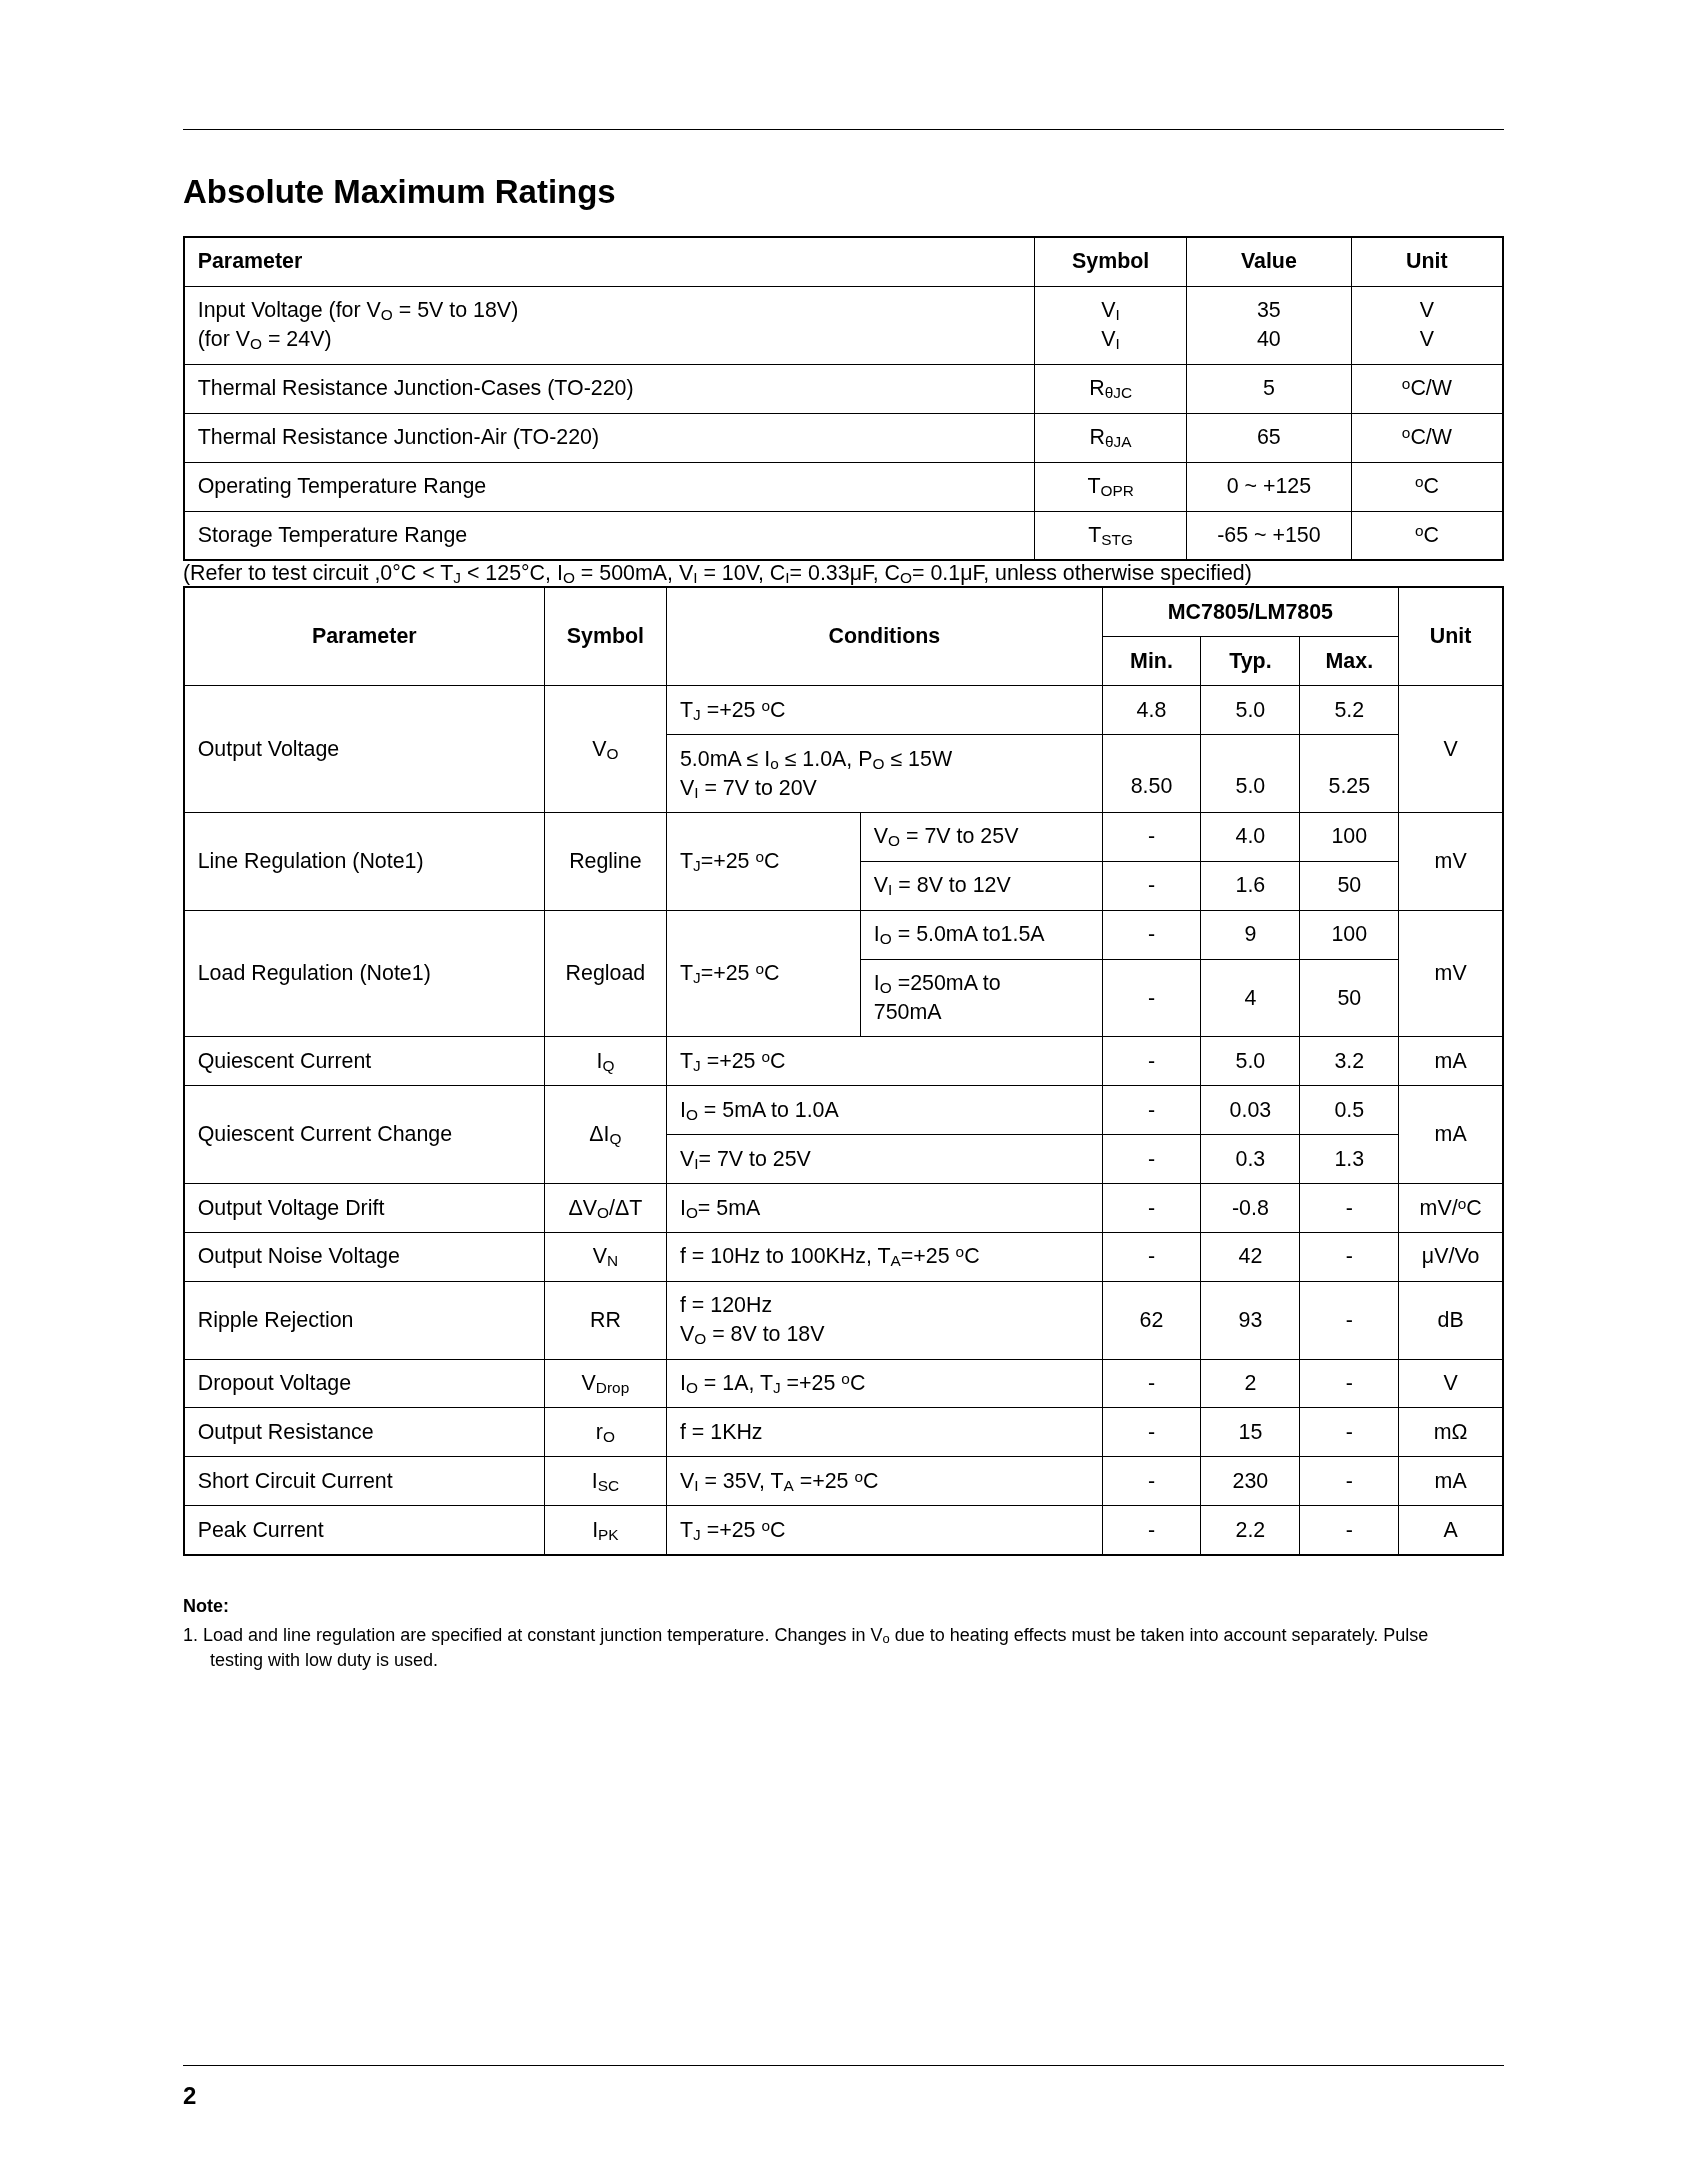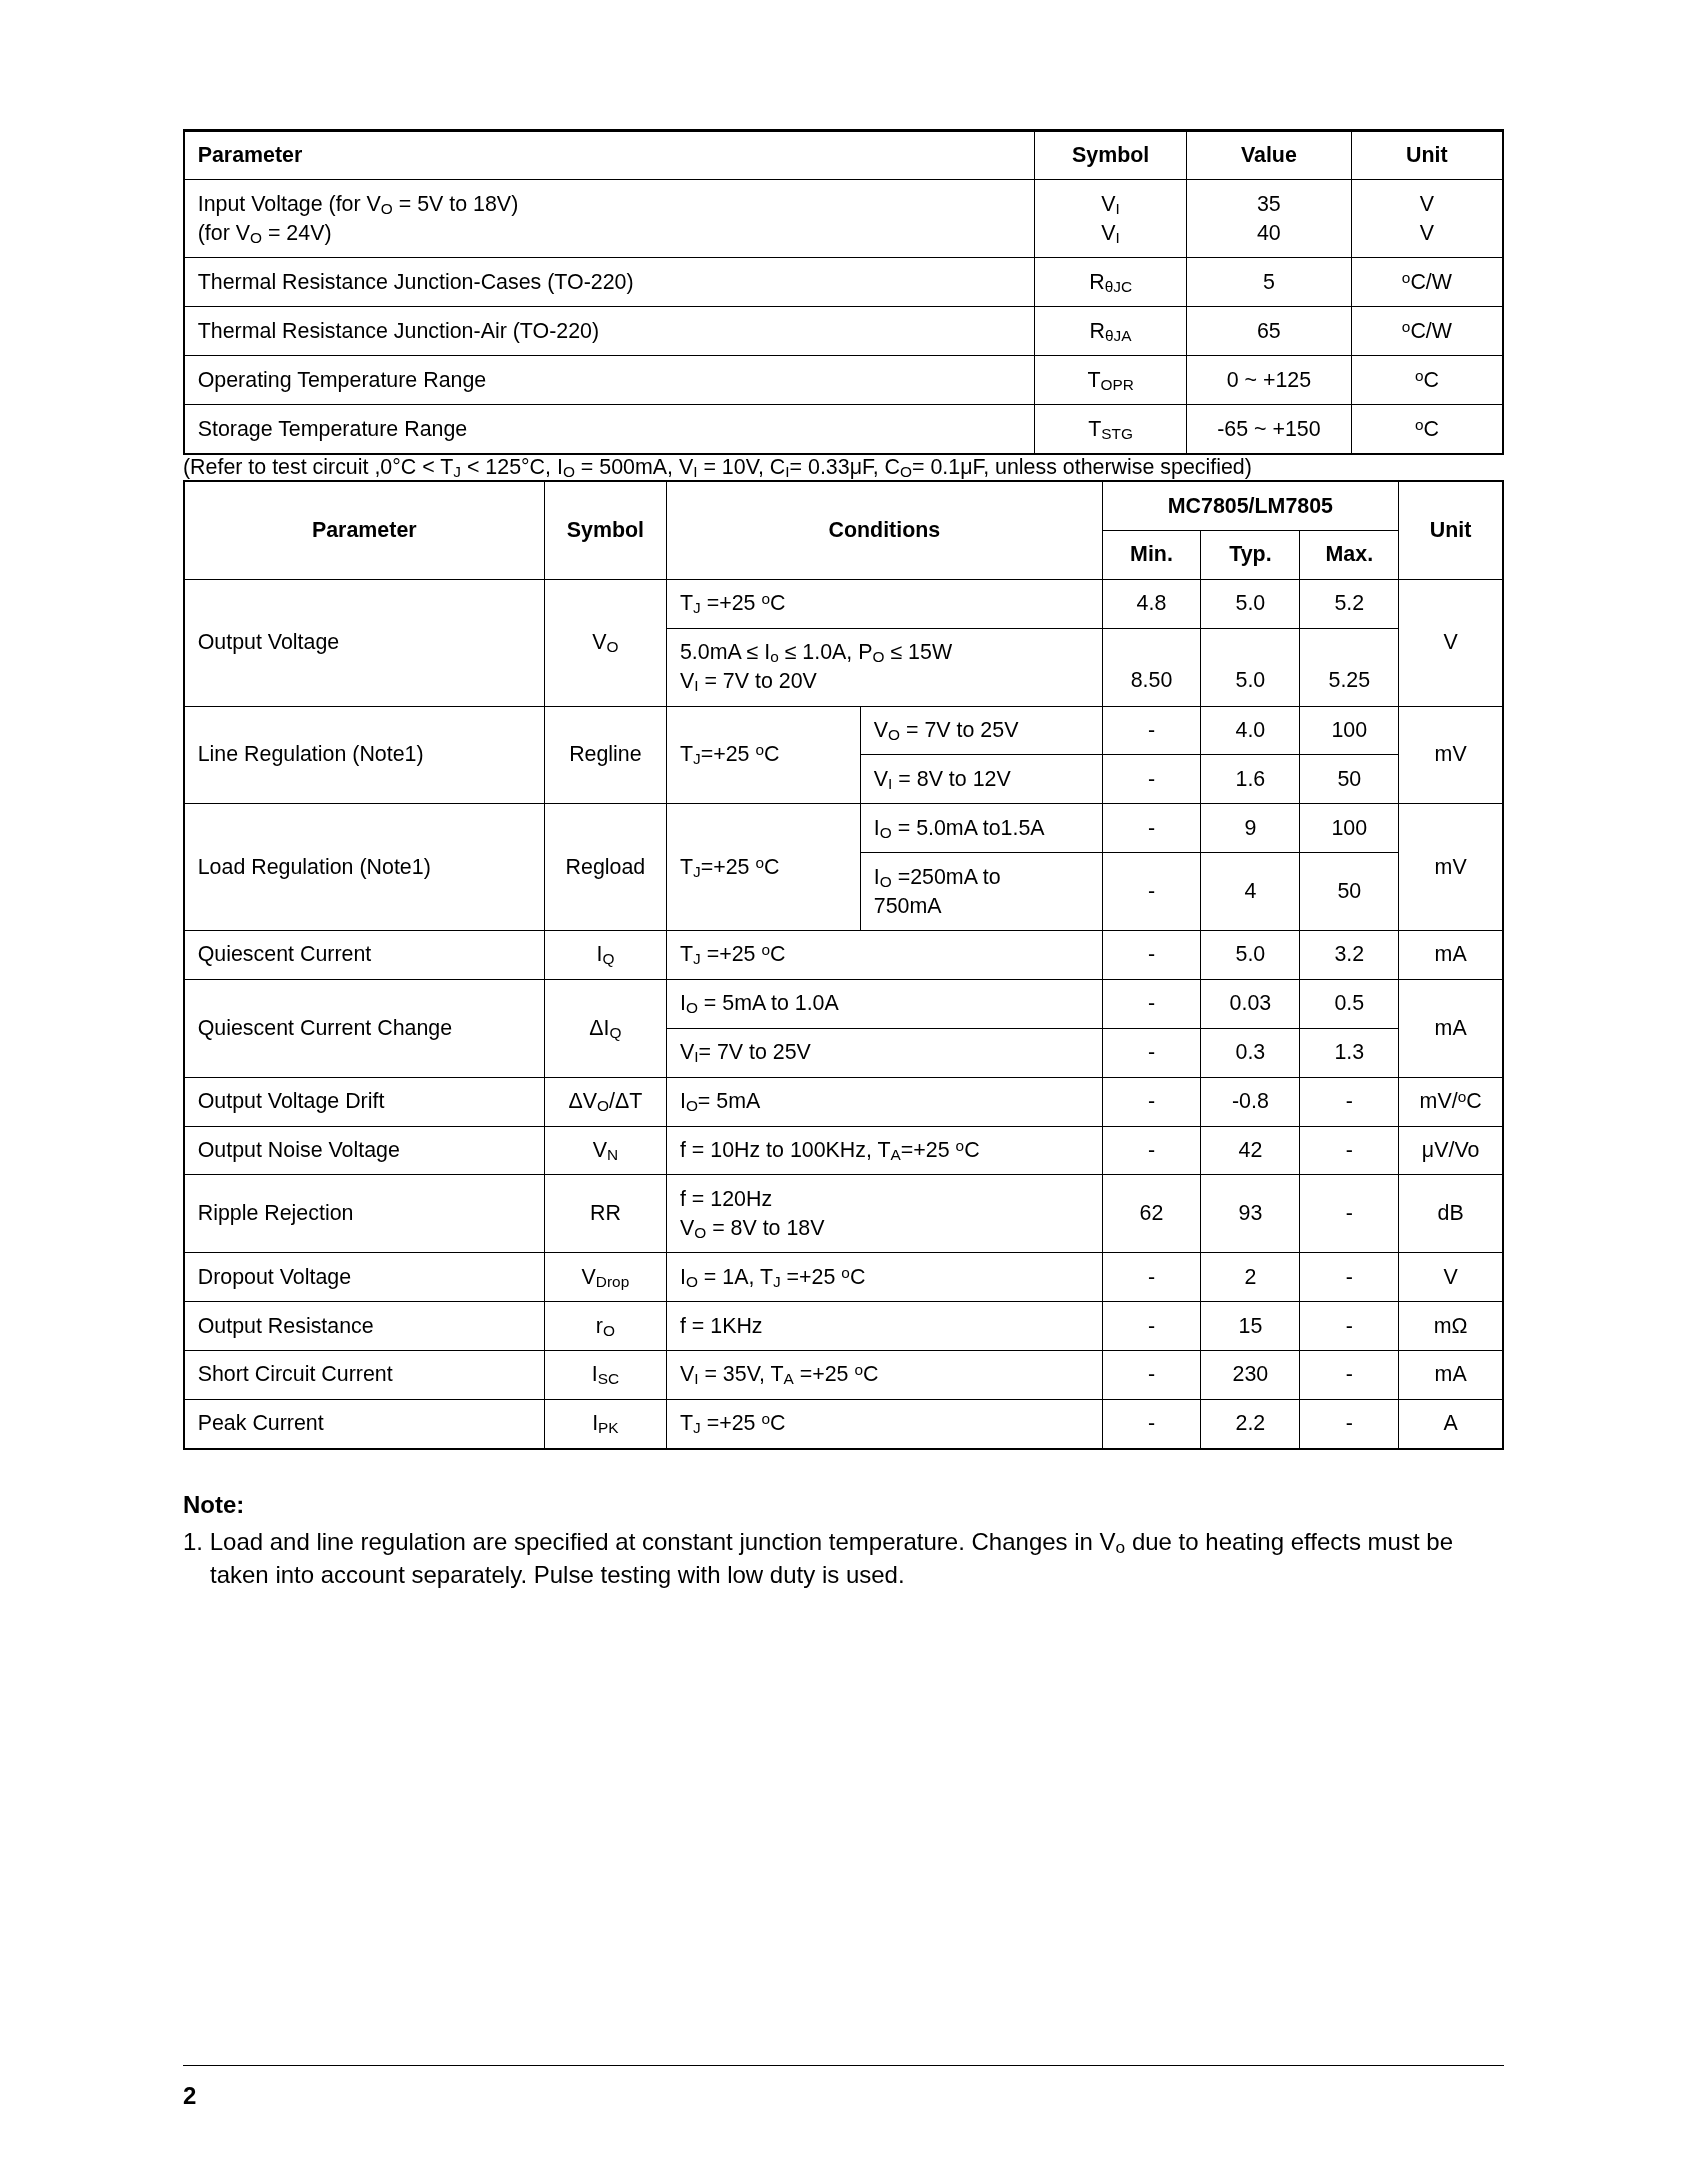--- a/index.html
+++ b/index.html
@@ -44,37 +44,38 @@
   .t2 .c-conda { width: 14.7%; }
   .t2 .c-condb { width: 18.3%; }
   .t2 .c-min   { width: 7.5%; }
   .t2 .c-typ   { width: 7.5%; }
   .t2 .c-max   { width: 7.5%; }
   .t2 .c-unit  { width: 7.9%; }
   .t2 thead tr { height: 43px; }
   .t2 tbody tr { height: 48px; }
   .t2 td.cond { text-align: left; }
 
-  .note-block { margin-top: 38px; font-size: 24px; line-height: 1.4; }
+  .note-block { margin-top: 38px; font-size: 18px; line-height: 1.4; }
   .note-label { font-weight: bold; margin-bottom: 3.2px; }
   .note-item { padding-left: 27px; text-indent: -27px; max-width: 1286px; }
 
   .page-footer { position: absolute; left: 183px; right: 183px; bottom: 73px; }
   .footer-rule { border-top: 1.6px solid #000; margin-bottom: 16px; }
   .page-number { font-size: 24px; font-weight: bold; }
 </style>
 </head>
 <body>
 
 <div class="page">
 
   <header class="doc-header">
     <div class="header-rule"></div>
   </header>
 
+  <h1 class="section-title title-abs">Absolute Maximum Ratings</h1>
 
   <table class="t1">
     <colgroup>
       <col class="c-param">
         <col class="c-sym">
         <col class="c-val">
         <col class="c-unit">
     </colgroup>
     <thead>
       <tr>

